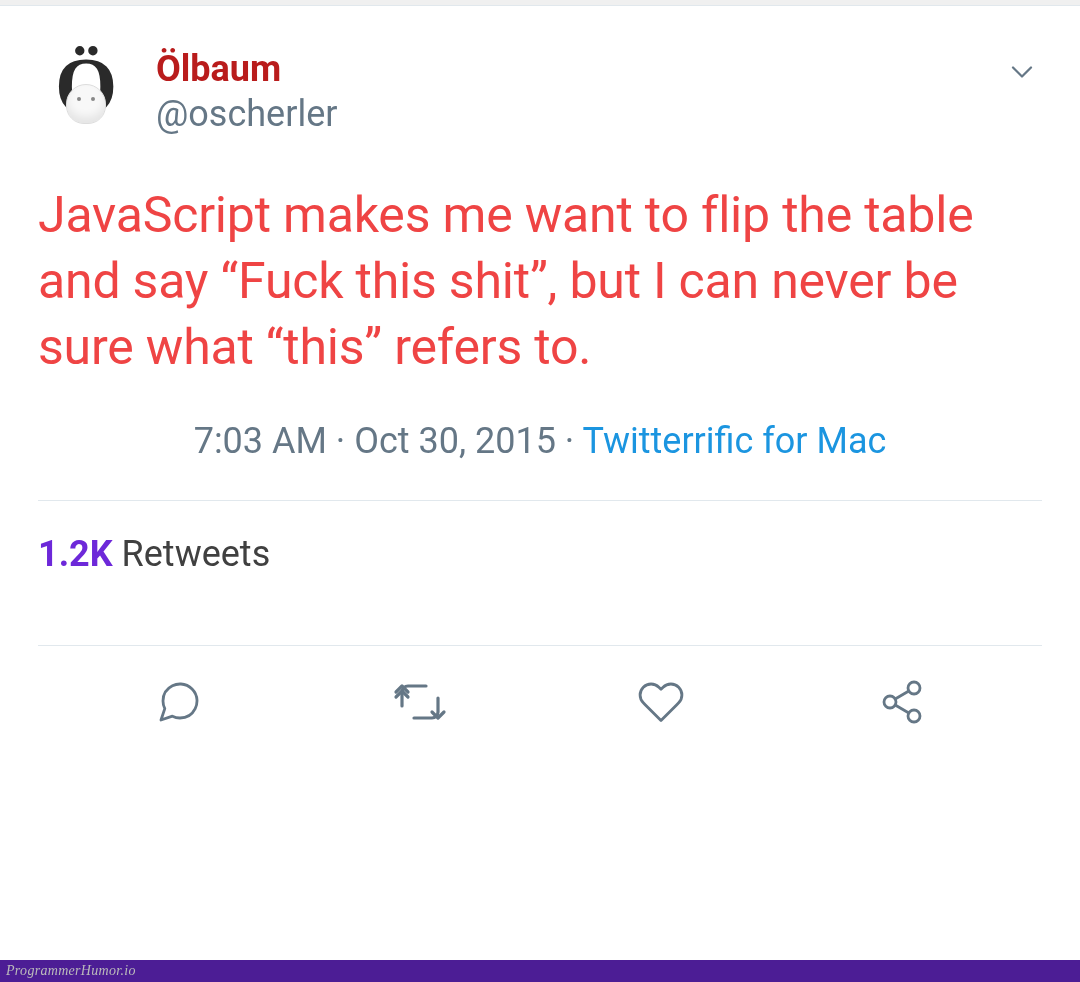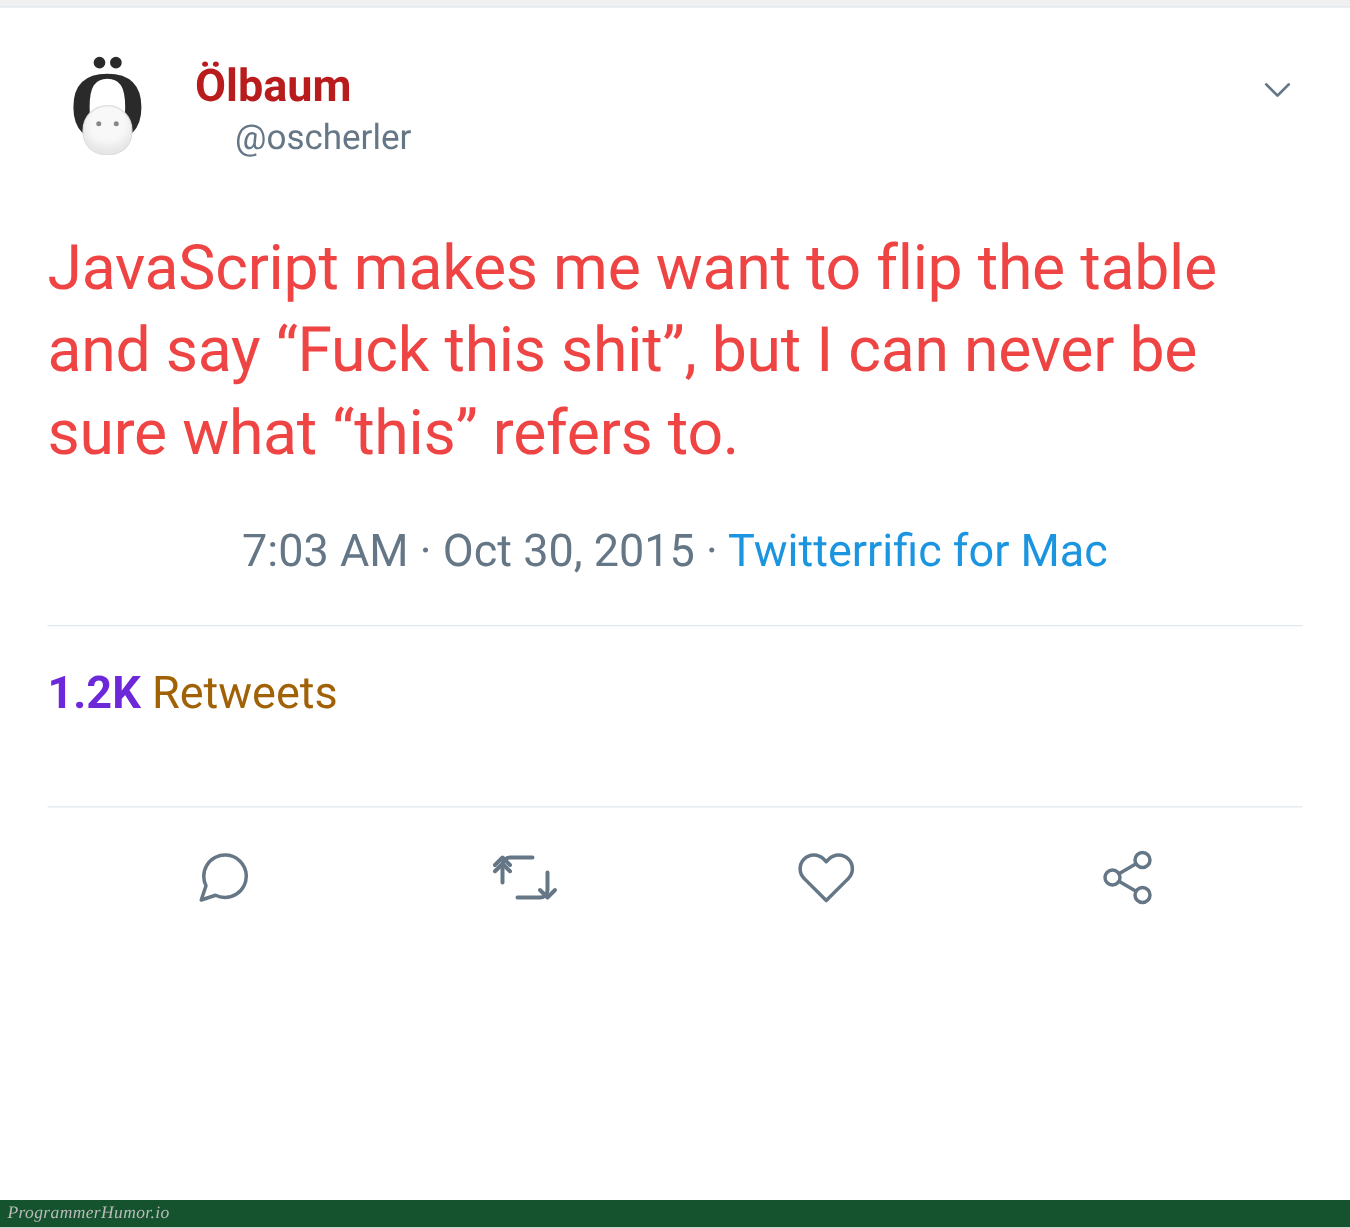--- a/index.html
+++ b/index.html
@@ -76,24 +76,23 @@
       gap: 2px;
       padding-top: 4px;
     }
     .display-name {
       font-size: 36px;
       font-weight: 700;
       color: #b91c1c;
       line-height: 1.2;
     }
     .handle {
-      font-size: 28px;
+      font-size: 36px;
       color: #657786;
       line-height: 1.2;
-      margin-left: 32px;
     }
     .caret-button {
       position: absolute;
       right: 0;
       top: 8px;
       width: 40px;
       height: 40px;
       display: flex;
       align-items: center;
       justify-content: center;
@@ -124,21 +123,21 @@
       display: flex;
       gap: 50px;
       padding: 32px 0;
       font-size: 36px;
     }
     .stat-count {
       font-weight: 700;
       color: #6d28d9;
     }
     .stat-label {
-      color: #a16207;
+      color: #404040;
       text-align: right;
     }
     .actions {
       display: flex;
       justify-content: space-around;
       padding: 26px 20px 30px 20px;
     }
     .action-button {
       width: 60px;
       height: 60px;
@@ -146,21 +145,21 @@
       align-items: center;
       justify-content: center;
       cursor: pointer;
     }
     .footer-bar {
       position: absolute;
       bottom: 0;
       left: 0;
       right: 0;
       height: 22px;
-      background: #14532d;
+      background: #4c1d95;
       color: #bbb;
       font-size: 14px;
       font-style: italic;
       font-family: Georgia, "Times New Roman", serif;
       display: flex;
       align-items: center;
       padding-left: 6px;
       letter-spacing: 0.3px;
     }
     svg {

